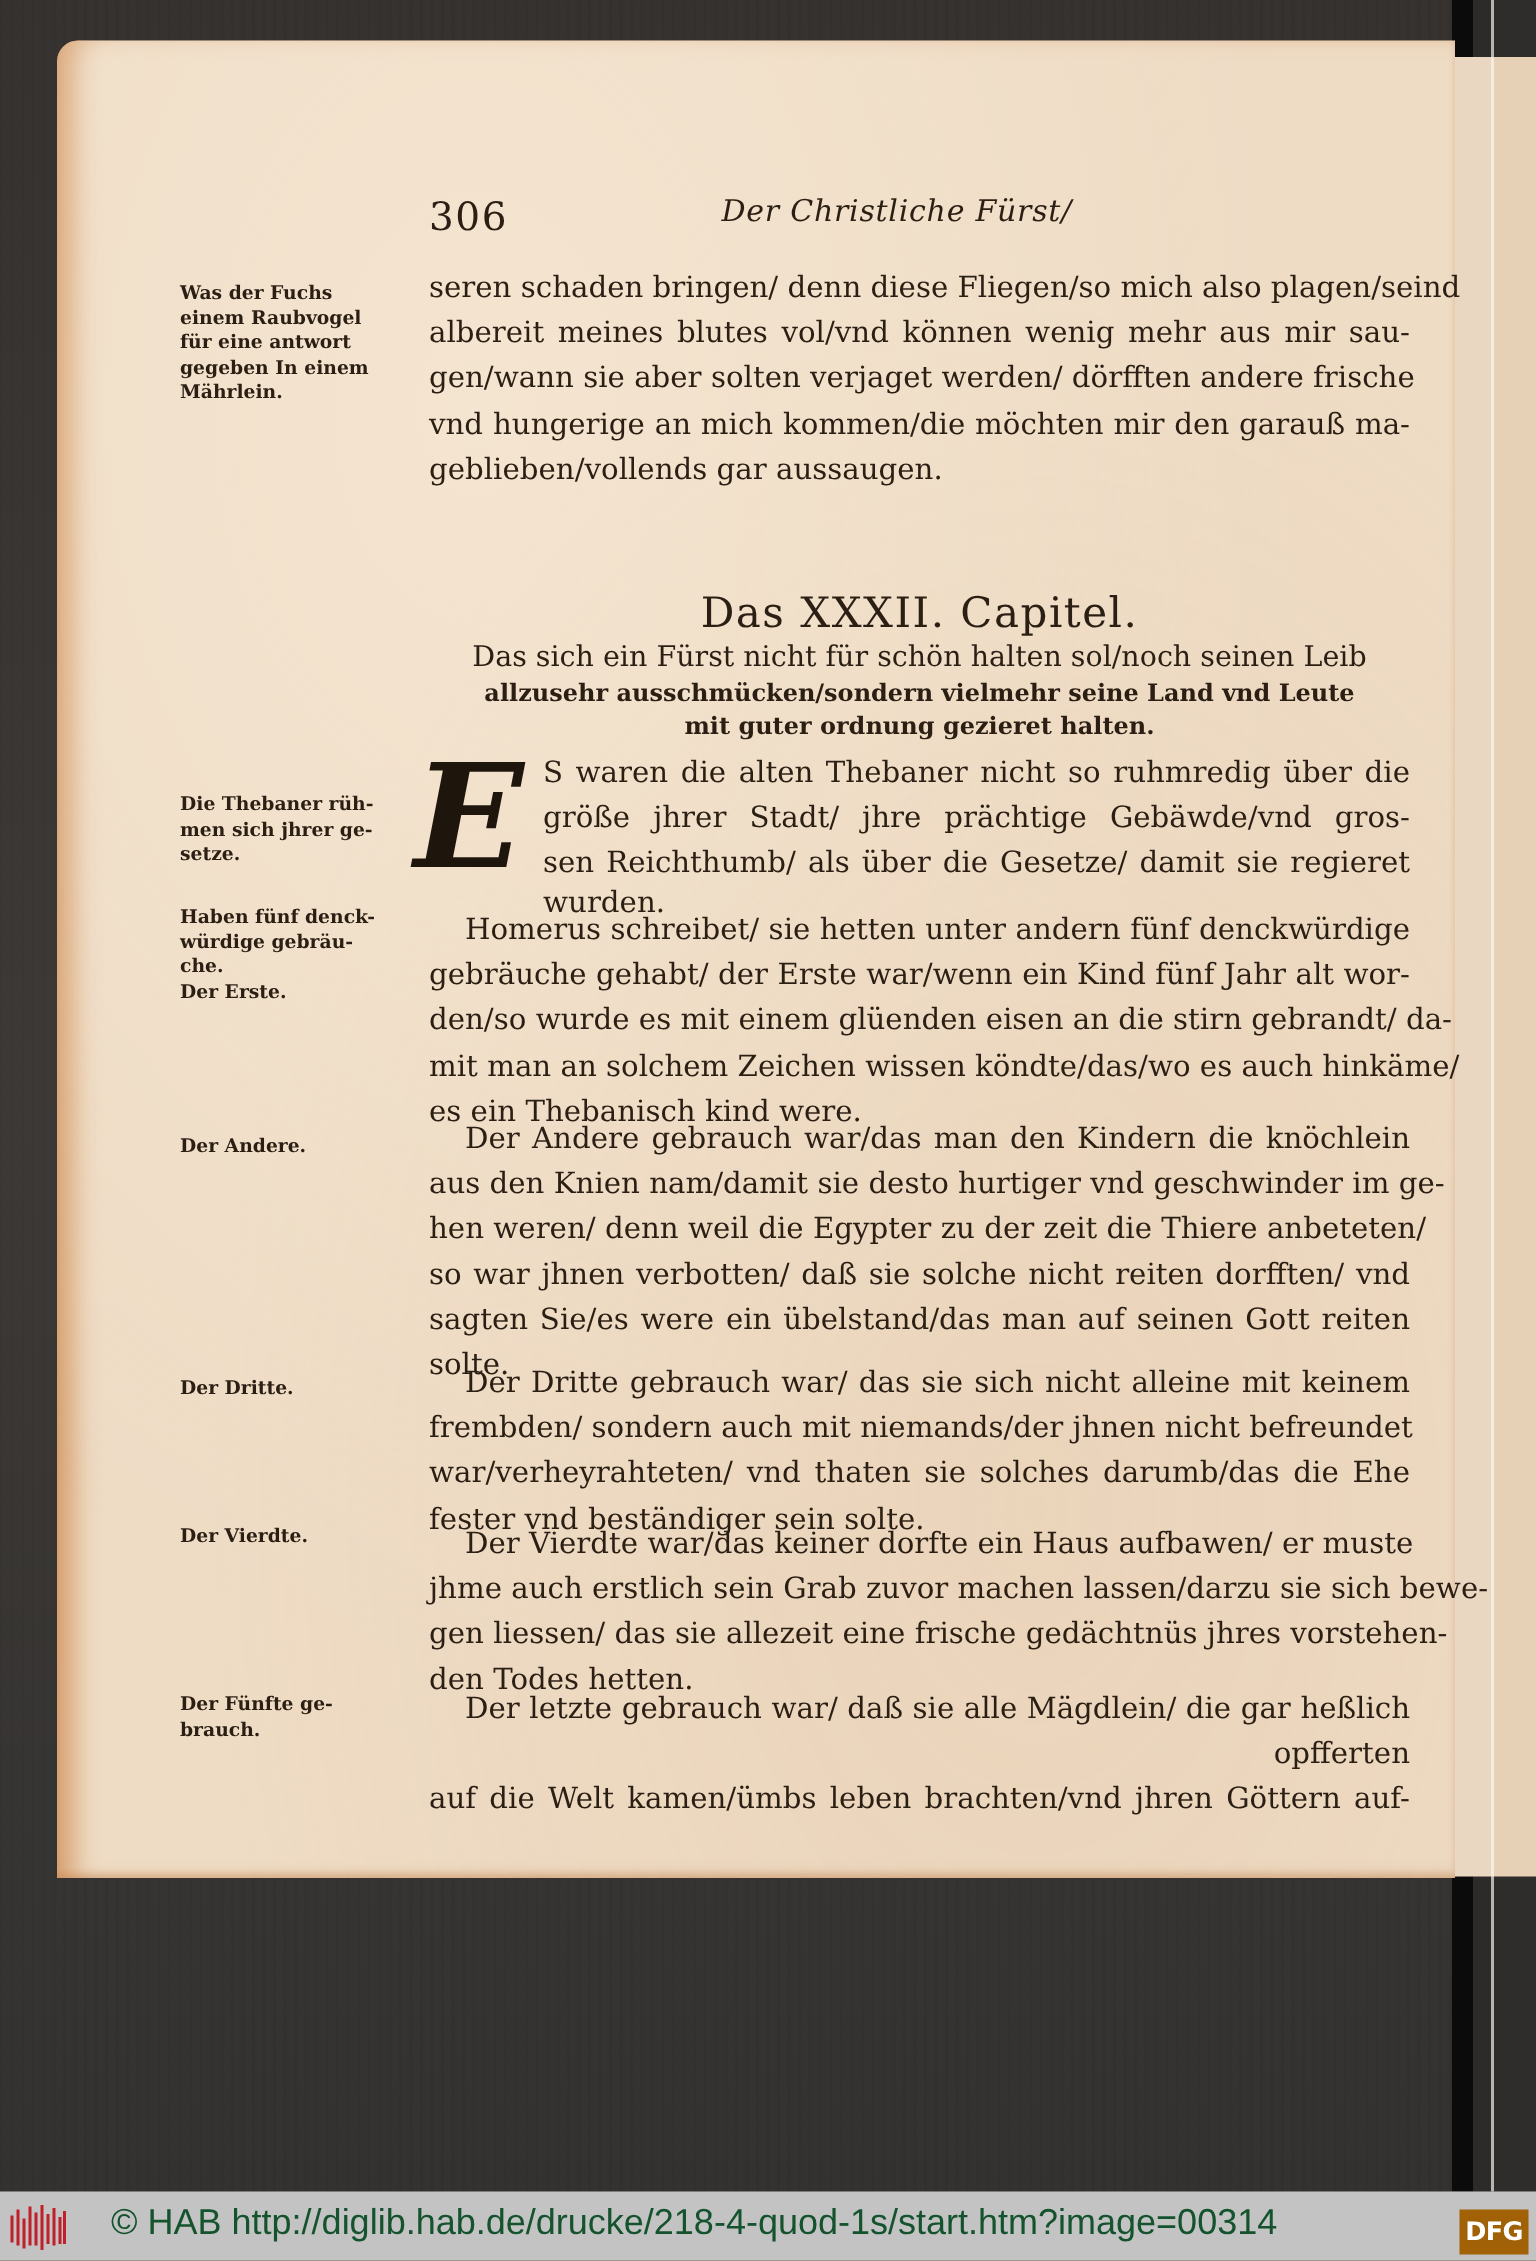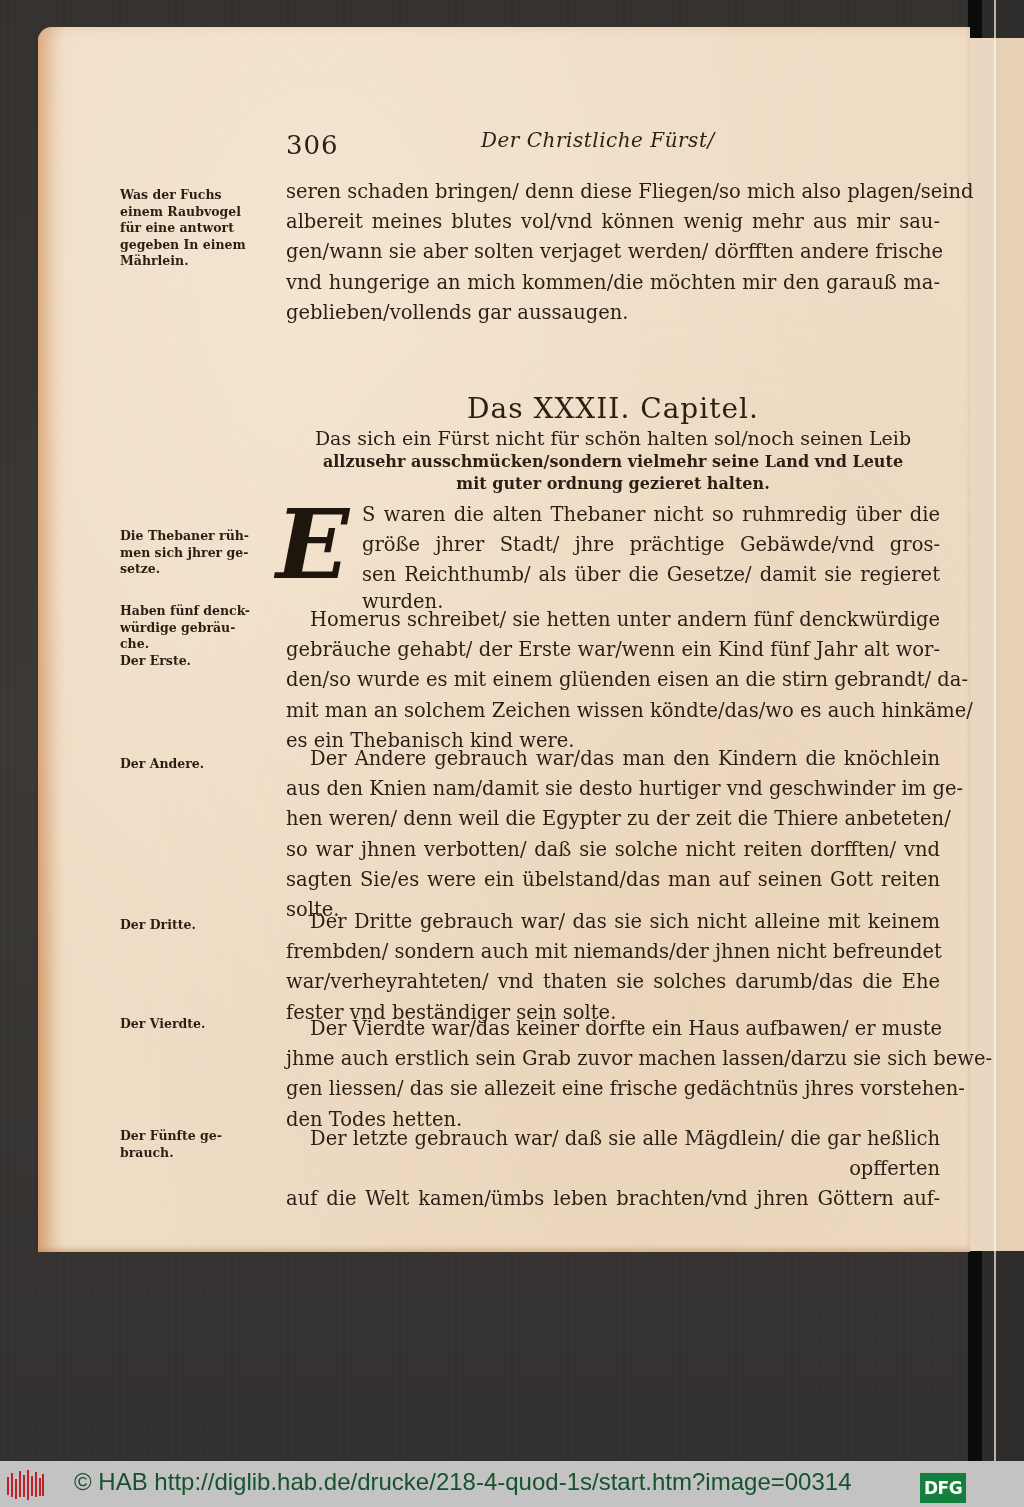--- a/index.html
+++ b/index.html
@@ -151,23 +151,23 @@
       position: absolute;
       left: 50px; top: 7px;
       font-family: "Liberation Sans", sans-serif;
       font-size: 24px;
       color: #14532d;
       white-space: nowrap;
       margin-left: 24px;
     }
     .dfg-logo {
       position: absolute;
-      left: 920px; top: 12px;
+      left: 973px; top: 12px;
       width: 46px; height: 30px;
-      background: #15803d;
+      background: #a16207;
       color: #fff;
       font-family: "DejaVu Sans", sans-serif;
       font-weight: bold;
       font-size: 17px;
       line-height: 30px;
       text-align: center;
       letter-spacing: -0.5px;
     }
   </style>
 </head>

